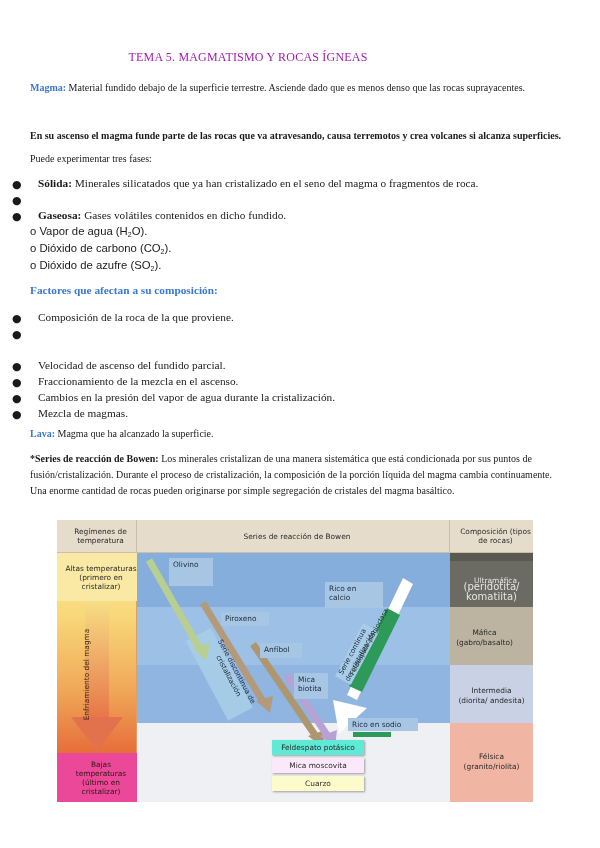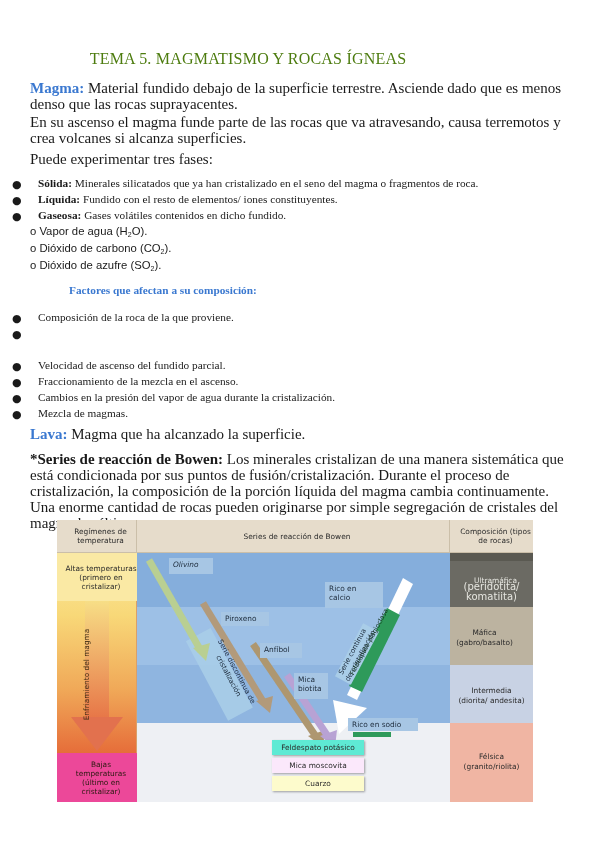--- a/index.html
+++ b/index.html
@@ -1,19 +1,19 @@
 <!DOCTYPE html>
 <html><head>
 <meta charset="utf-8">
 <style>
   html,body{margin:0;padding:0;background:#ffffff;}
   body{width:600px;height:848px;position:relative;overflow:hidden;font-family:"DejaVu Serif",serif;color:#1a1a1a;}
   .page{position:absolute;left:0;top:0;width:600px;height:848px;}
-  .title{position:absolute;left:0;width:496px;top:50px;text-align:center;font-family:"Liberation Serif",serif;font-size:16px;color:#4d7c0f;letter-spacing:0.2px;}
-  .p{position:absolute;left:30px;width:540px;font-family:"Liberation Serif",serif;font-size:15px;line-height:16px;color:#1a1a1a;}
+  .title{position:absolute;left:0;width:496px;top:50px;text-align:center;font-family:"Liberation Serif",serif;font-size:12px;color:#a21caf;letter-spacing:0.2px;}
+  .p{position:absolute;left:30px;width:540px;font-family:"Liberation Serif",serif;font-size:10px;line-height:16px;color:#1a1a1a;}
   .lbl{color:#3a78d0;font-weight:bold;}
   .b{font-weight:bold;}
   .bul{position:absolute;left:12px;font-size:11px;}
   .li{position:absolute;left:38px;width:530px;font-family:"Liberation Serif",serif;font-size:11.3px;line-height:16px;}
   .sub{position:absolute;left:30px;font-family:Liberation Sans, sans-serif;font-size:11.3px;line-height:16px;}
   .subs{font-size:7px;vertical-align:-2px;}
   .heading2{position:absolute;left:30px;font-family:"Liberation Serif",serif;font-size:11.3px;font-weight:bold;color:#3a78d0;}
 
   
   .diag{position:absolute;left:57px;top:520px;width:476px;height:282px;font-family:"DejaVu Sans",sans-serif;font-size:7.4px;color:#2a2a2a;overflow:hidden;background:#f3f3f3;}
@@ -26,36 +26,35 @@
 </head>
 <body>
 
 <div class="page">
 
   <div class="title">TEMA 5. MAGMATISMO Y ROCAS ÍGNEAS</div>
 
   <div class="p" style="top:80px;">
     <span class="lbl">Magma:</span><span> Material fundido debajo de la superficie terrestre. Asciende dado que es menos denso que las rocas suprayacentes.</span>
   </div>
-  <div class="p" style="top:114px;">En su ascenso el magma funde parte de las rocas que va atravesando, causa terremotos y crea volcanes si alcanza superficies.</div>
+  <div class="p" style="top:128px;font-weight:bold;">En su ascenso el magma funde parte de las rocas que va atravesando, causa terremotos y crea volcanes si alcanza superficies.</div>
 
   <div class="p" style="top:151px;">Puede experimentar tres fases:</div>
 
   <span class="bul" style="top:178px;">●</span>
   <div class="li" style="top:175px;"><span class="b">Sólida:</span><span> Minerales silicatados que ya han cristalizado en el seno del magma o fragmentos de roca.</span></div>
   <span class="bul" style="top:194px;">●</span>
-  <div class="li" style="top:191px;"><span class="b">Líquida:</span><span> Fundido con el resto de elementos/ iones constituyentes.</span></div>
   <span class="bul" style="top:210px;">●</span>
   <div class="li" style="top:207px;"><span class="b">Gaseosa:</span><span> Gases volátiles contenidos en dicho fundido.</span></div>
 
   <div class="sub" style="top:223px;"><span>o Vapor de agua (H</span><span class="subs">2</span><span>O).</span></div>
   <div class="sub" style="top:240px;"><span>o Dióxido de carbono (CO</span><span class="subs">2</span><span>).</span></div>
   <div class="sub" style="top:257px;"><span>o Dióxido de azufre (SO</span><span class="subs">2</span><span>).</span></div>
 
-  <div class="heading2" style="top:284px;margin-left:39px;">Factores que afectan a su composición:</div>
+  <div class="heading2" style="top:284px;">Factores que afectan a su composición:</div>
 
   <span class="bul" style="top:312px;">●</span>
   <div class="li" style="top:309px;">Composición de la roca de la que proviene.</div>
   <span class="bul" style="top:328px;">●</span>
   <span class="bul" style="top:360px;">●</span>
   <div class="li" style="top:357px;">Velocidad de ascenso del fundido parcial.</div>
   <span class="bul" style="top:376px;">●</span>
   <div class="li" style="top:373px;">Fraccionamiento de la mezcla en el ascenso.</div>
   <span class="bul" style="top:392px;">●</span>
   <div class="li" style="top:389px;">Cambios en la presión del vapor de agua durante la cristalización.</div>
@@ -141,21 +140,21 @@
         <polygon points="263,216 280,210 278,227" fill="#b8a2d4"></polygon>
       </g>
 
       <g>
         <polygon points="346,58 356,64 300,180 290,175" fill="#ffffff"></polygon>
         <polygon points="330,88 343,95 305,172 292,166" fill="#2e9a5a"></polygon>
         <polygon points="276,180 310,188 282,214" fill="#ffffff"></polygon>
       </g>
     </svg>
 
-    <div class="lbox" style="left:112px;top:38px;width:44px;height:16px;font-style:italic;">Olivino</div>
+    <div class="lbox" style="left:112px;top:38px;width:44px;height:28px;">Olivino</div>
     <div class="lbox" style="left:164px;top:92px;width:48px;height:14px;">Piroxeno</div>
     <div class="lbox" style="left:203px;top:123px;width:42px;height:15px;">Anfíbol</div>
     <div class="lbox" style="left:237px;top:153px;width:34px;height:26px;">Mica biotita</div>
     <div class="lbox" style="left:268px;top:62px;width:58px;height:26px;">Rico en calcio</div>
     <div class="lbox" style="left:291px;top:198px;width:70px;height:13px;">Rico en sodio</div>
     <div style="position:absolute;left:296px;top:212px;width:38px;height:5px;background:#2e9a5a;"></div>
 
     <div style="position:absolute;left:130px;top:145px;width:90px;text-align:center;transform:rotate(62deg);font-size:7px;color:#1c2a3a;line-height:9px;">Serie discontinua de cristalización</div>
     <div style="position:absolute;left:270px;top:125px;width:60px;text-align:center;transform:rotate(-62deg);font-size:7px;color:#1c2a3a;line-height:9px;background:#a9cde8;">Serie continua de cristalización</div>
     <div style="position:absolute;left:272px;top:118px;width:80px;text-align:center;transform:rotate(-62deg);font-size:6.5px;color:#10301a;">Feldespato plagioclasa</div>

